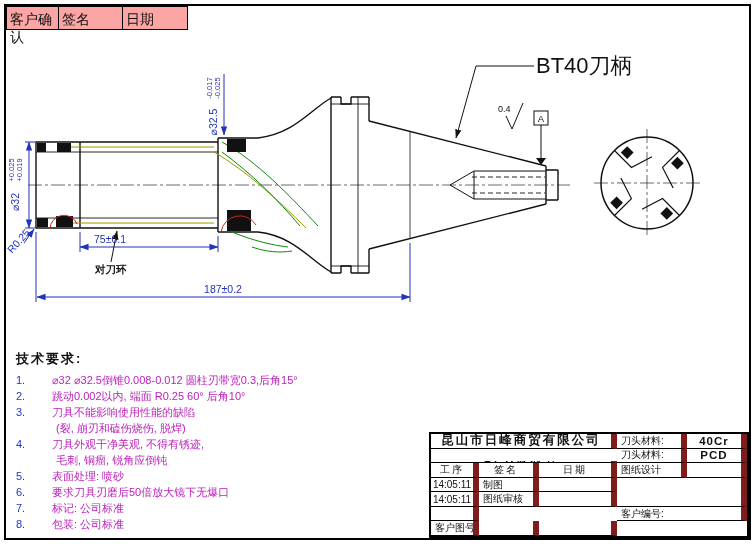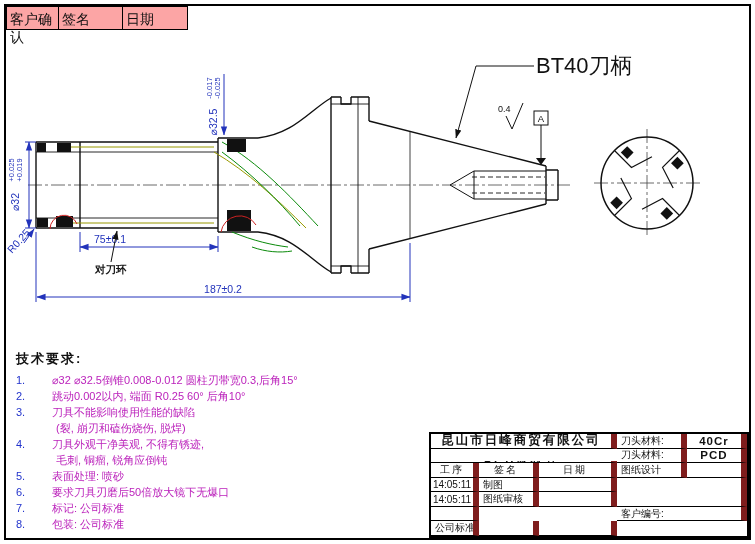--- a/index.html
+++ b/index.html
@@ -251,17 +251,17 @@
 
     <div class="tc tl">制图</div>
     <div class="tc"></div>
     <div class="tc">14:05:11</div>
 
     <div class="tc tl">图纸审核</div>
     <div class="tc"></div>
     <div class="tc"></div>
     <div class="tc tl" style="grid-column:4/6">客户编号:</div>
 
-    <div class="tc tl">公司标准</div>
+    <div class="tc tl">客户图号</div>
     <div class="tc"></div>
     <div class="tc"></div>
   </div>
 </div>
 
 </body></html>

